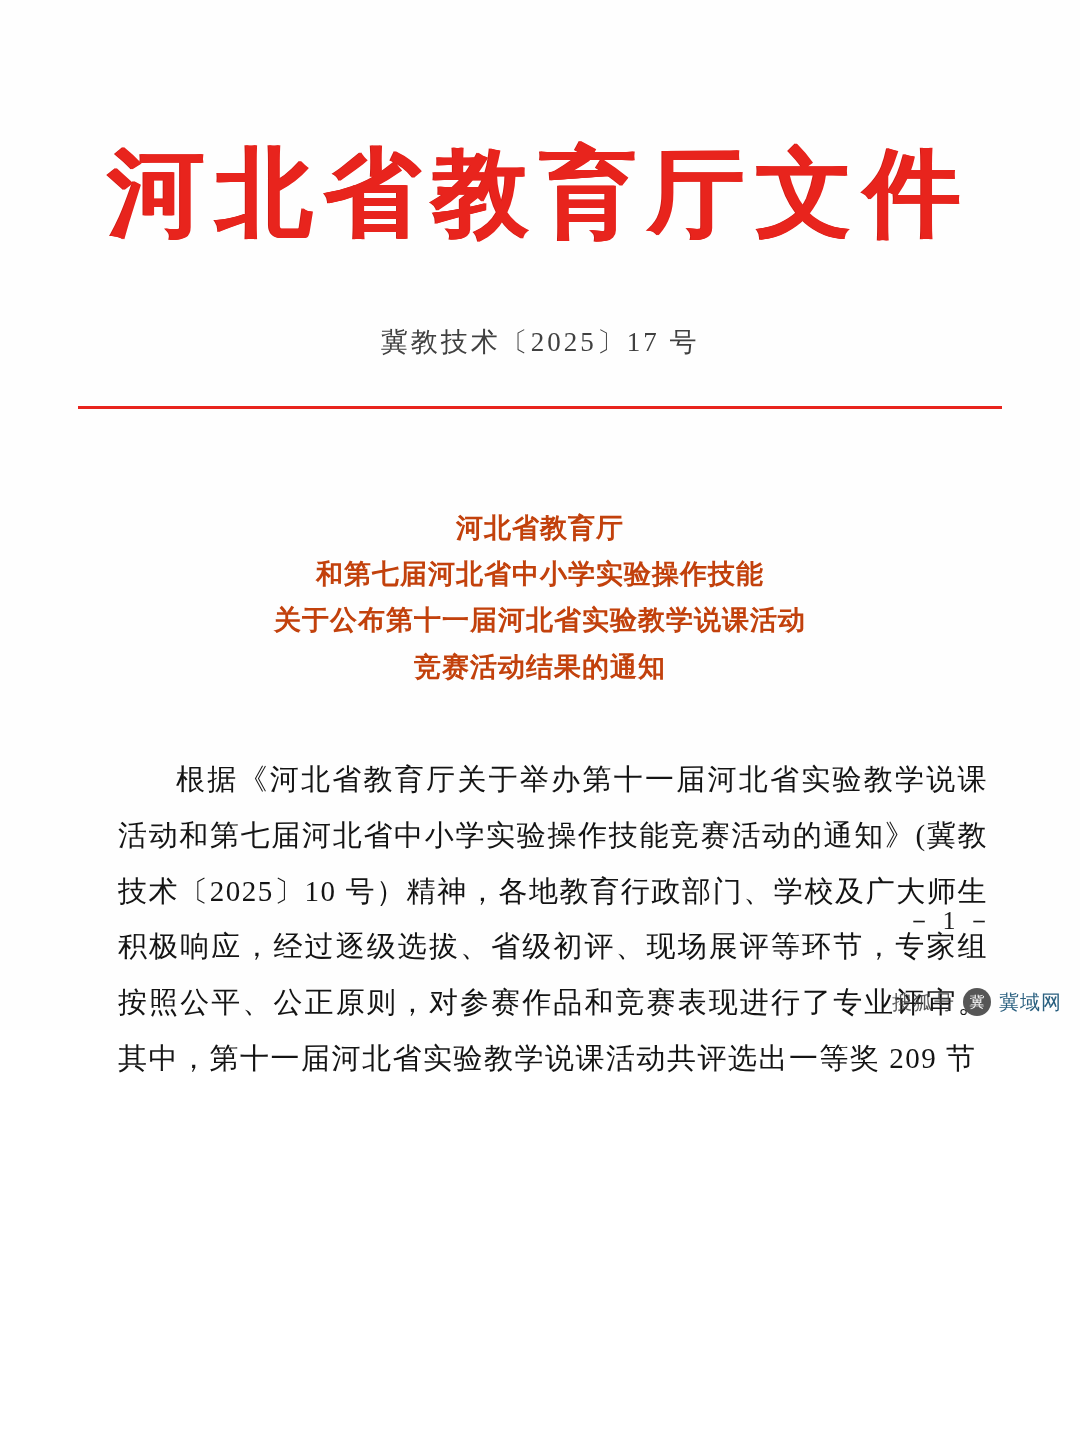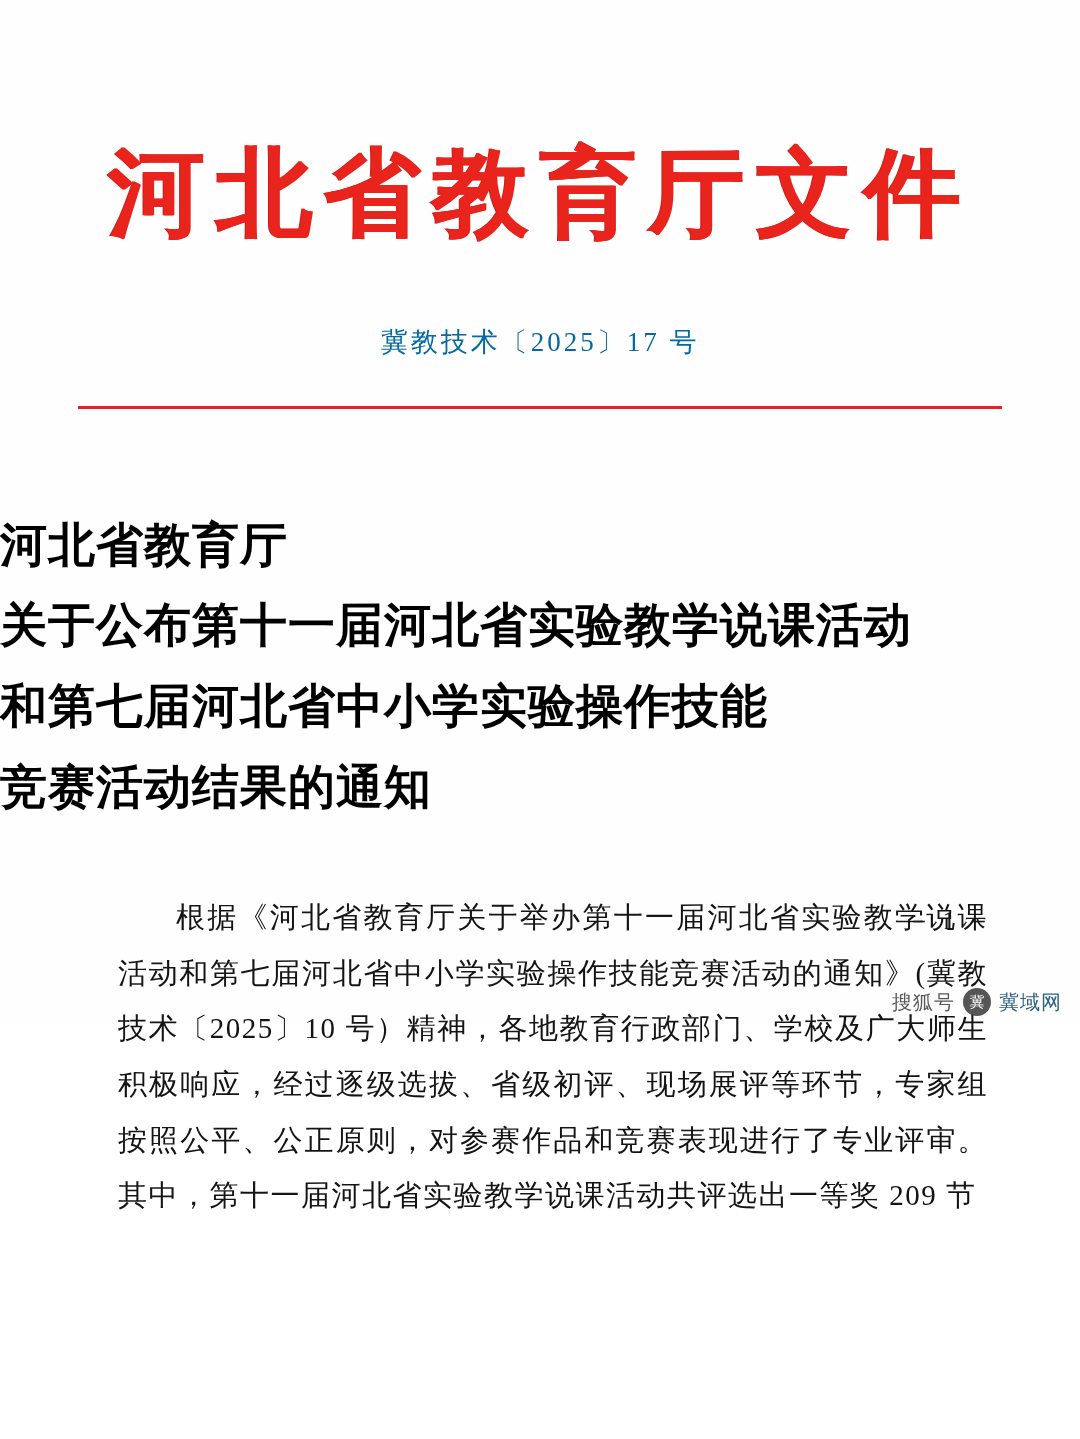--- a/index.html
+++ b/index.html
@@ -31,34 +31,35 @@
     line-height: 1.1;
     padding-top: 140px;
     text-shadow: 1px 0 0 #e8241d, -1px 0 0 #cf1c16;
     white-space: nowrap;
   }
   .doc-number {
     text-align: center;
     font-family: "Liberation Serif", serif;
     font-size: 27px;
     letter-spacing: 3px;
-    color: #0369a1;
+    color: #404040;
     margin-top: 78px;
   }
   .red-rule {
     height: 3px;
     background: #e8241d;
     margin: 46px 78px 0 78px;
   }
   .title-block {
+    text-align: center;
     margin-top: 96px;
-    color: #000000;
+    color: #c2410c;
     font-family: "DejaVu Serif", serif;
     font-weight: bold;
-    font-size: 47px;
+    font-size: 27px;
     line-height: 1.72;
     letter-spacing: 1px;
   }
   .title-block div {
     white-space: nowrap;
   }
   .body-block {
     margin: 62px 92px 0 92px;
     font-family: "Liberation Serif", serif;
     font-size: 29px;
@@ -122,22 +123,22 @@
 <div class="page">
 
   <div class="masthead">河北省教育厅文件</div>
 
   <div class="doc-number">冀教技术〔2025〕17 号</div>
 
   <div class="red-rule"></div>
 
   <div class="title-block">
     <div>河北省教育厅</div>
+    <div>和第七届河北省中小学实验操作技能</div>
     <div>关于公布第十一届河北省实验教学说课活动</div>
-    <div>和第七届河北省中小学实验操作技能</div>
     <div>竞赛活动结果的通知</div>
   </div>
 
   <div class="body-block">
     <p class="indent">根据《河北省教育厅关于举办第十一届河北省实验教学说课活动和第七届河北省中小学实验操作技能竞赛活动的通知》(冀教技术〔2025〕10 号）精神，各地教育行政部门、学校及广大师生积极响应，经过逐级选拔、省级初评、现场展评等环节，专家组按照公平、公正原则，对参赛作品和竞赛表现进行了专业评审。其中，第十一届河北省实验教学说课活动共评选出一等奖 209 节</p>
   </div>
 
   <div class="page-number">－ 1 －</div>
 
   <div class="watermark">

